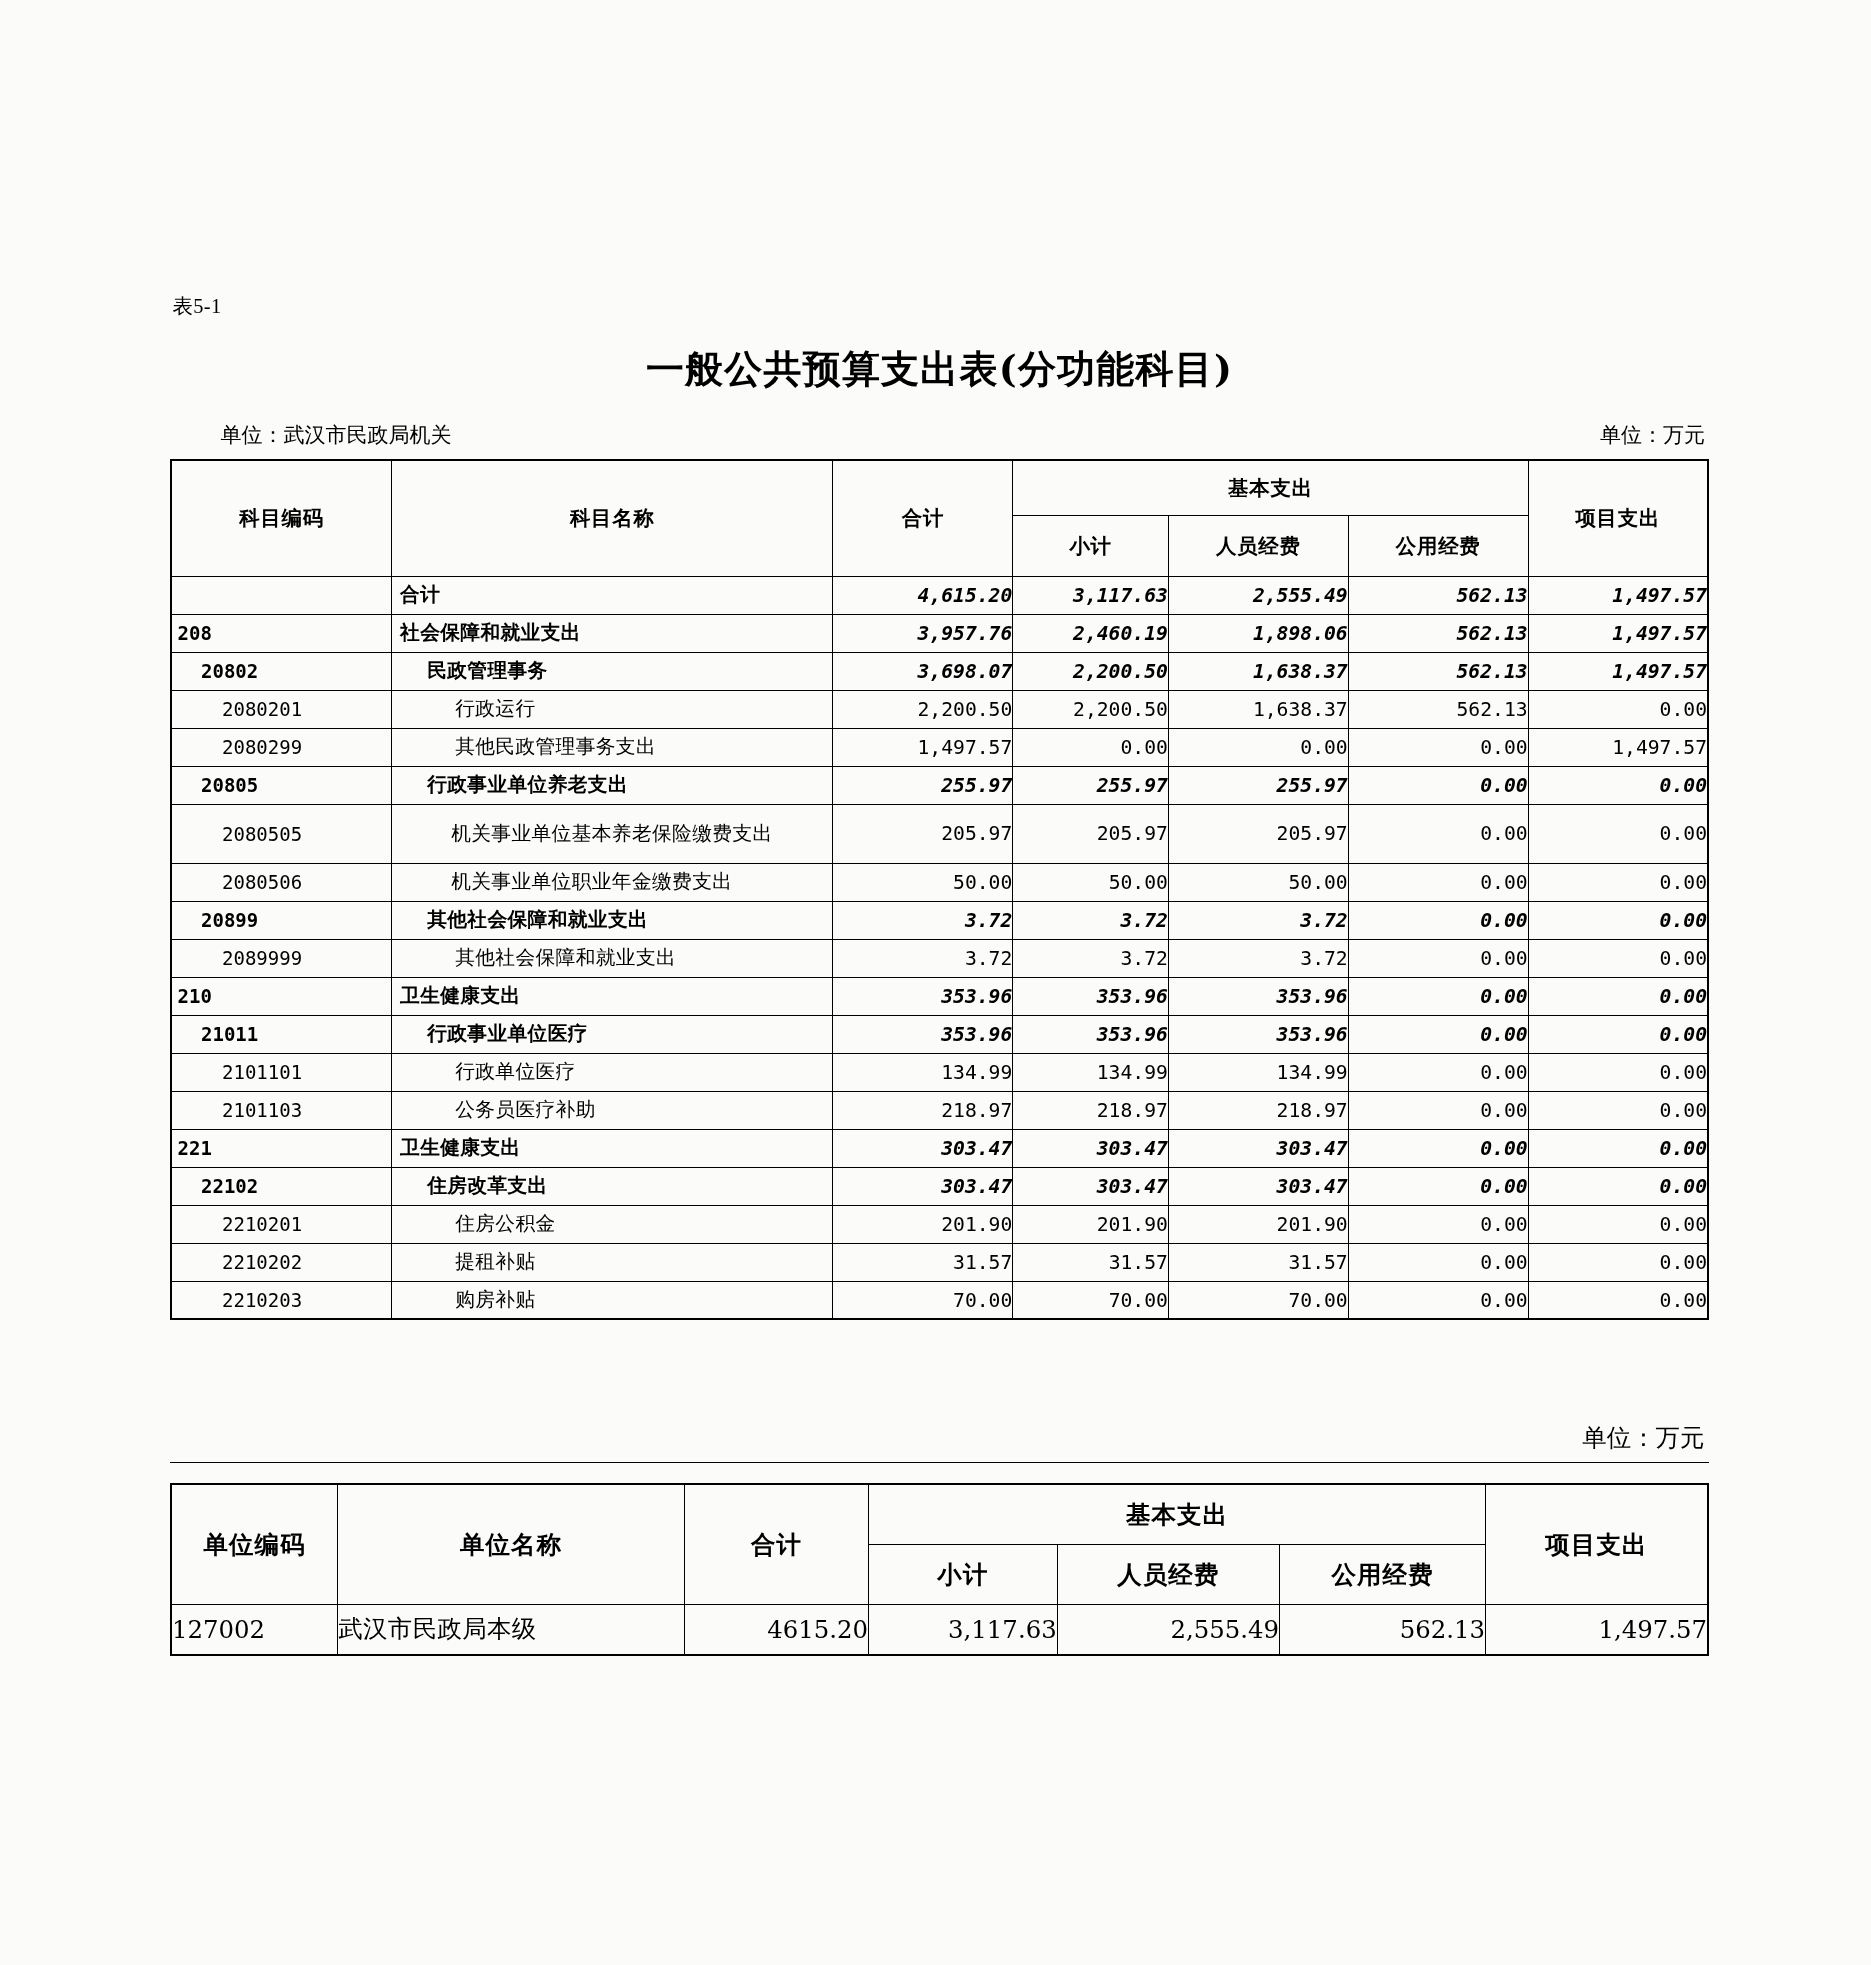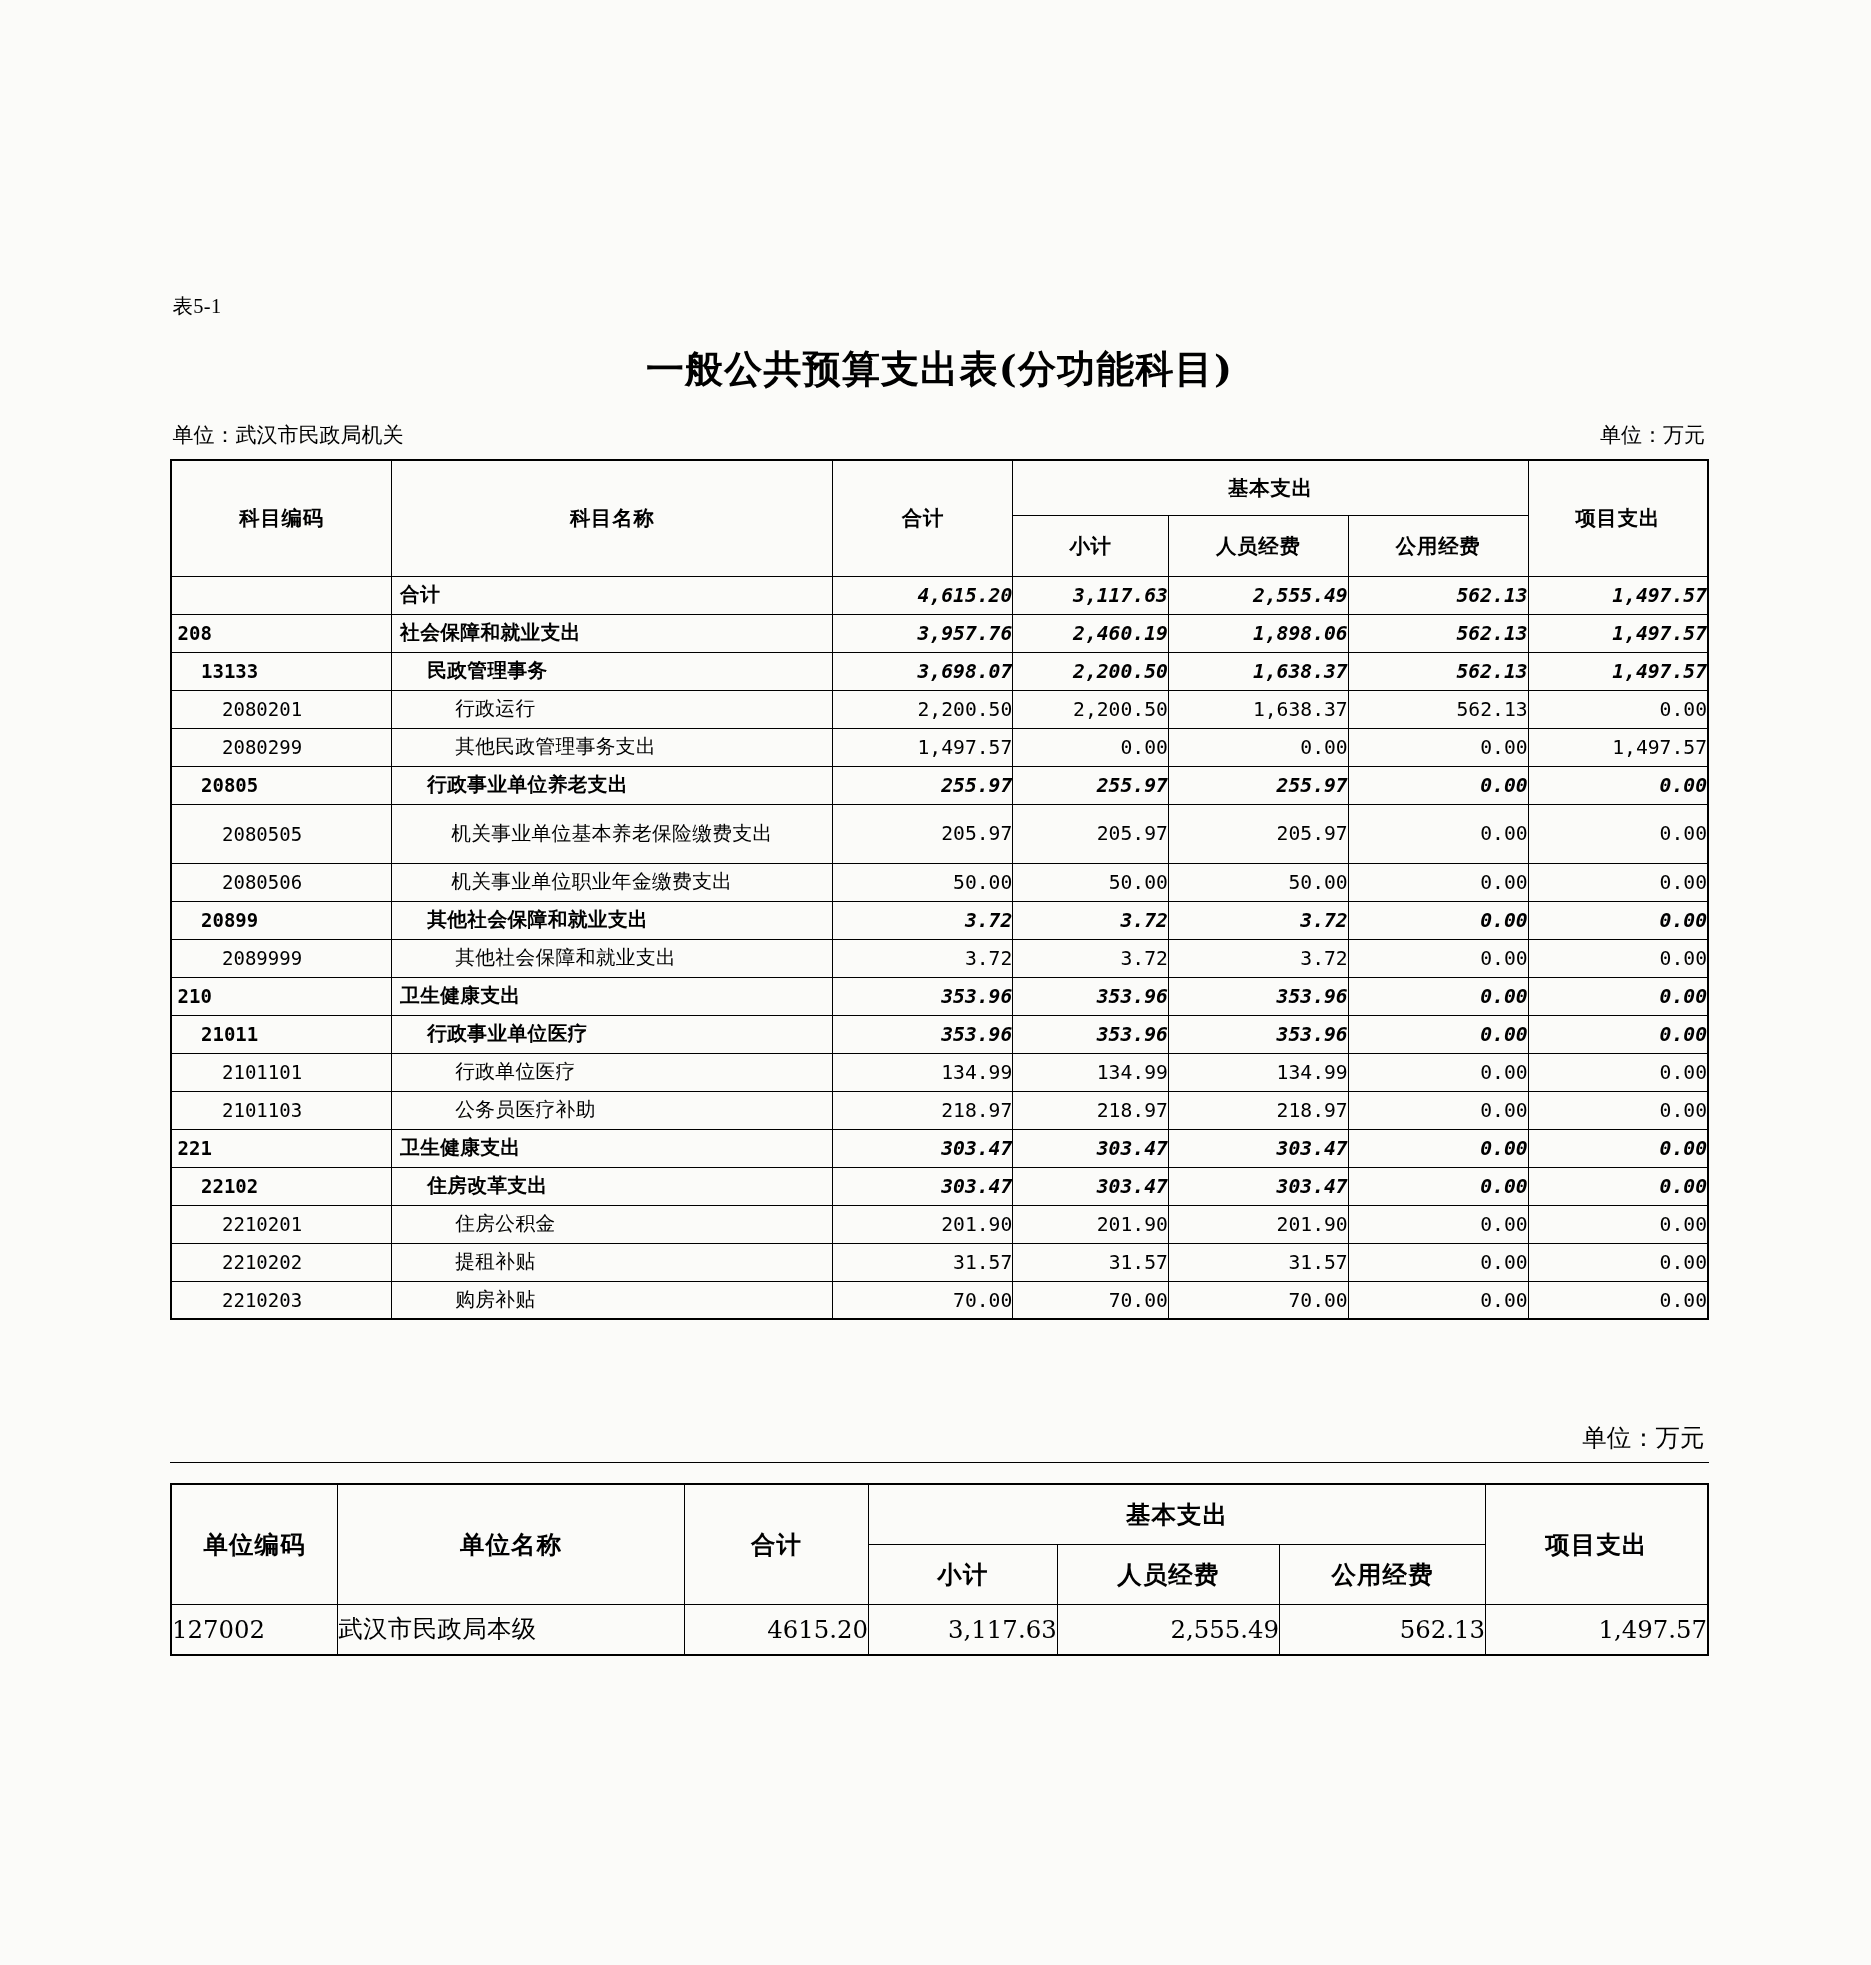--- a/index.html
+++ b/index.html
@@ -44,20 +44,21 @@
   }
 
   .meta-row {
     display: flex;
     justify-content: space-between;
     align-items: flex-end;
     font-family: "Liberation Serif", "DejaVu Serif", serif;
     font-size: 21px;
     margin-top: 26px;
     padding: 0 3.9px 0 2.4px;
+    margin-left: 48px;
   }
 
   
   table.fin {
     border-collapse: collapse;
     width: 100%;
     table-layout: fixed;
     margin-top: 10.2px;
   }
   table.fin th, table.fin td {
@@ -256,21 +257,21 @@
           <tr class="datarow">
             <td class="code lvl1 bold">208</td>
             <td class="name i0 bold">社会保障和就业支出</td>
             <td class="num bold">3,957.76</td>
             <td class="num bold">2,460.19</td>
             <td class="num bold">1,898.06</td>
             <td class="num bold">562.13</td>
             <td class="num bold">1,497.57</td>
           </tr>
           <tr class="datarow">
-            <td class="code lvl2 bold">13133</td>
+            <td class="code lvl2 bold">20802</td>
             <td class="name i1 bold">民政管理事务</td>
             <td class="num bold">3,698.07</td>
             <td class="num bold">2,200.50</td>
             <td class="num bold">1,638.37</td>
             <td class="num bold">562.13</td>
             <td class="num bold">1,497.57</td>
           </tr>
           <tr class="datarow">
             <td class="code lvl3">2080201</td>
             <td class="name i2">行政运行</td>

